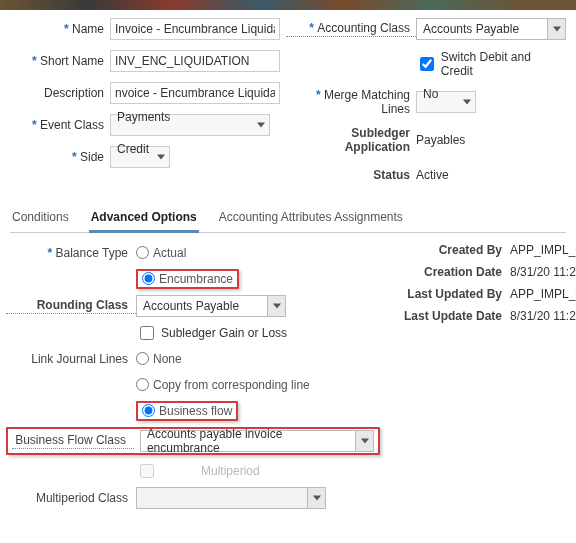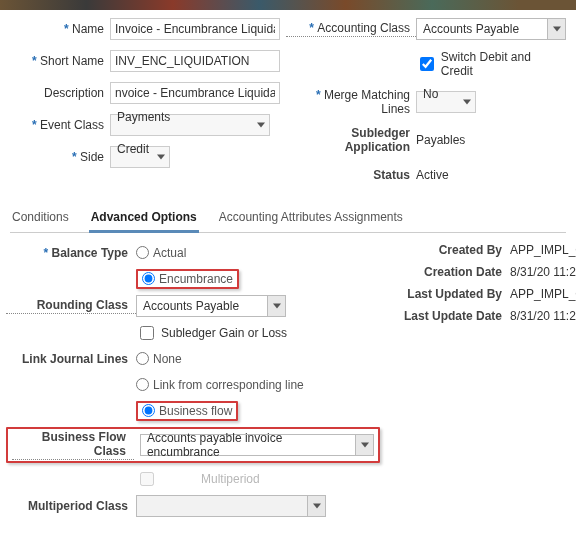--- a/index.html
+++ b/index.html
@@ -123,21 +123,21 @@
   .adv-row {
     display:flex;
     align-items:center;
     margin-bottom:6px;
     min-height:20px;
   }
   .adv-lbl {
     width:130px;
     text-align:right;
     padding-right:8px;
-    font-weight:bold;
+    font-weight:normal;
     color:#444;
   }
   .adv-lbl.req::before {
     content:"* ";
     color:#2a6fb5;
     font-weight:bold;
   }
   .adv-lbl.line { border-bottom: 1px dotted #888; display:inline-block; padding-bottom:1px; }
   .radio {
     display:inline-flex; align-items:flex-start; gap:4px;
@@ -288,21 +288,21 @@
         <span class="adv-lbl">Link Journal Lines</span>
         <label class="radio">
           <input type="radio" name="ljl" style="">
           <span>None</span>
         </label>
       </div>
       <div class="adv-row">
         <span class="adv-lbl"></span>
         <label class="radio">
           <input type="radio" name="ljl" style="">
-          <span>Link from corresponding line</span>
+          <span>Copy from corresponding line</span>
         </label>
       </div>
       <div class="adv-row">
         <span class="adv-lbl"></span>
         <span class="hl-red">
           <label class="radio">
             <input type="radio" name="ljl" checked="" style="">
             <span>Business flow</span>
           </label>
         </span>

